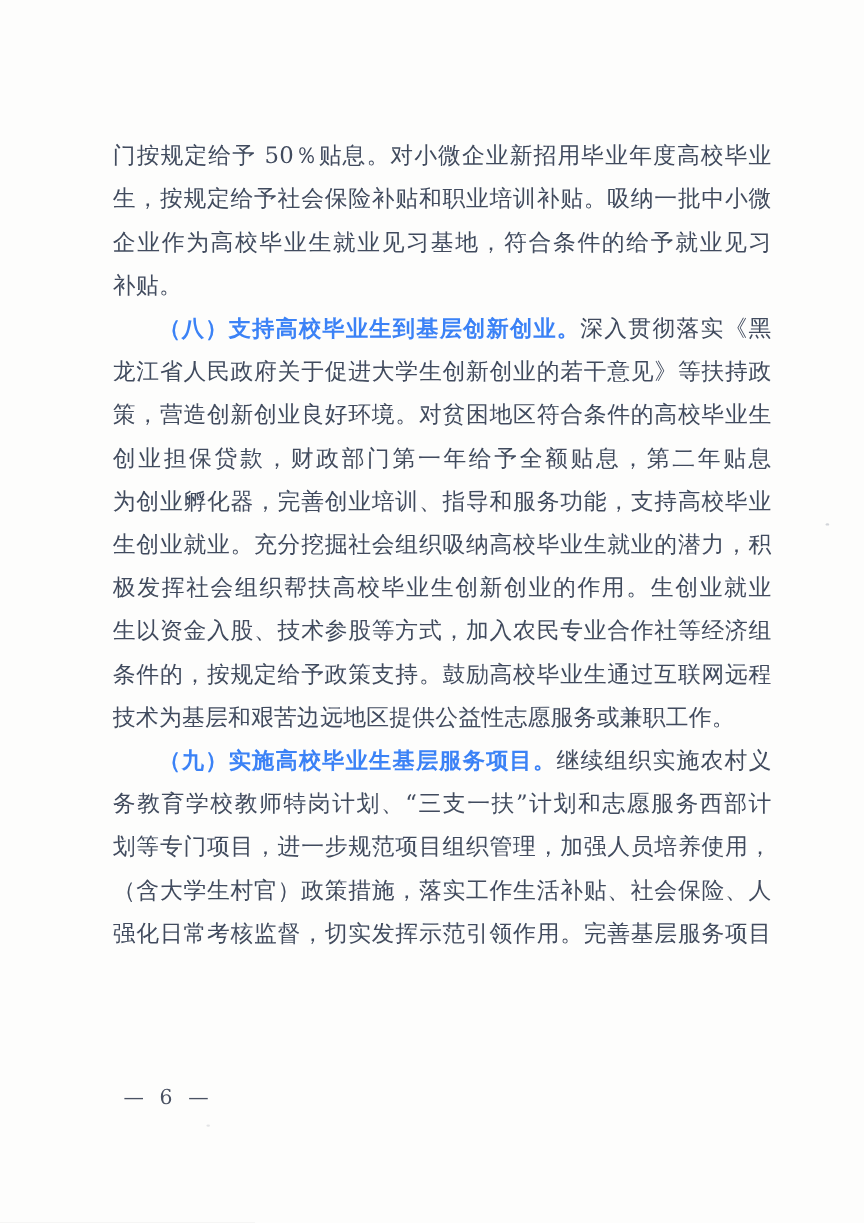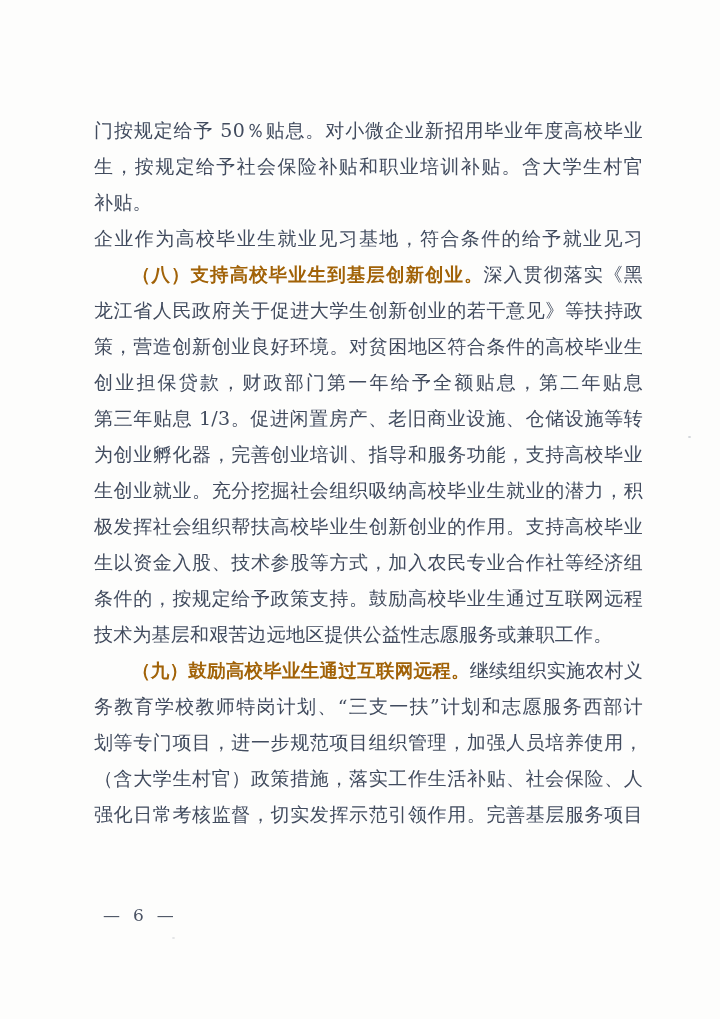--- a/index.html
+++ b/index.html
@@ -33,21 +33,21 @@
   .line.fill {
     text-align: justify;
     text-align-last: justify;
     -moz-text-align-last: justify;
   }
   .line.indent {
     text-indent: 2em;
   }
   .lead {
     font-weight: 700;
-    color: #a16207;
+    color: #3b82f6;
     font-family: "DejaVu Sans", "Liberation Sans", sans-serif;
     font-size: 18.5px;
   }
   .page-footer {
     position: absolute;
     left: 103px;
     top: 905px;
     display: flex;
     align-items: center;
     gap: 13px;
@@ -77,35 +77,34 @@
     background: rgba(110, 115, 135, 0.18);
   }
 </style>
 </head>
 <body>
 
 <div class="page">
 
   <div class="page-body">
       <div class="line fill"><span>门按规定给予 50％贴息。对小微企业新招用毕业年度高校毕业</span></div>
-      <div class="line fill"><span>生，按规定给予社会保险补贴和职业培训补贴。含大学生村官</span></div>
+      <div class="line fill"><span>生，按规定给予社会保险补贴和职业培训补贴。吸纳一批中小微</span></div>
+      <div class="line fill"><span>企业作为高校毕业生就业见习基地，符合条件的给予就业见习</span></div>
       <div class="line"><span>补贴。</span></div>
-      <div class="line fill"><span>企业作为高校毕业生就业见习基地，符合条件的给予就业见习</span></div>
       <div class="line fill indent"><span class="lead">（八）支持高校毕业生到基层创新创业。</span><span>深入贯彻落实《黑</span></div>
       <div class="line fill"><span>龙江省人民政府关于促进大学生创新创业的若干意见》等扶持政</span></div>
       <div class="line fill"><span>策，营造创新创业良好环境。对贫困地区符合条件的高校毕业生</span></div>
       <div class="line fill"><span>创业担保贷款，财政部门第一年给予全额贴息，第二年贴息 2/3，</span></div>
-      <div class="line fill"><span>第三年贴息 1/3。促进闲置房产、老旧商业设施、仓储设施等转</span></div>
       <div class="line fill"><span>为创业孵化器，完善创业培训、指导和服务功能，支持高校毕业</span></div>
       <div class="line fill"><span>生创业就业。充分挖掘社会组织吸纳高校毕业生就业的潜力，积</span></div>
-      <div class="line fill"><span>极发挥社会组织帮扶高校毕业生创新创业的作用。支持高校毕业</span></div>
+      <div class="line fill"><span>极发挥社会组织帮扶高校毕业生创新创业的作用。生创业就业</span></div>
       <div class="line fill"><span>生以资金入股、技术参股等方式，加入农民专业合作社等经济组</span></div>
       <div class="line fill"><span>条件的，按规定给予政策支持。鼓励高校毕业生通过互联网远程</span></div>
       <div class="line"><span>技术为基层和艰苦边远地区提供公益性志愿服务或兼职工作。</span></div>
-      <div class="line fill indent"><span class="lead">（九）鼓励高校毕业生通过互联网远程。</span><span>继续组织实施农村义</span></div>
+      <div class="line fill indent"><span class="lead">（九）实施高校毕业生基层服务项目。</span><span>继续组织实施农村义</span></div>
       <div class="line fill"><span>务教育学校教师特岗计划、“三支一扶”计划和志愿服务西部计</span></div>
       <div class="line fill"><span>划等专门项目，进一步规范项目组织管理，加强人员培养使用，</span></div>
       <div class="line fill"><span>（含大学生村官）政策措施，落实工作生活补贴、社会保险、人</span></div>
       <div class="line fill"><span>强化日常考核监督，切实发挥示范引领作用。完善基层服务项目</span></div>
     </div>
 
   <div class="page-footer">
     <span class="footer-dash">—</span>
     <span>6</span>
     <span class="footer-dash">—</span>

